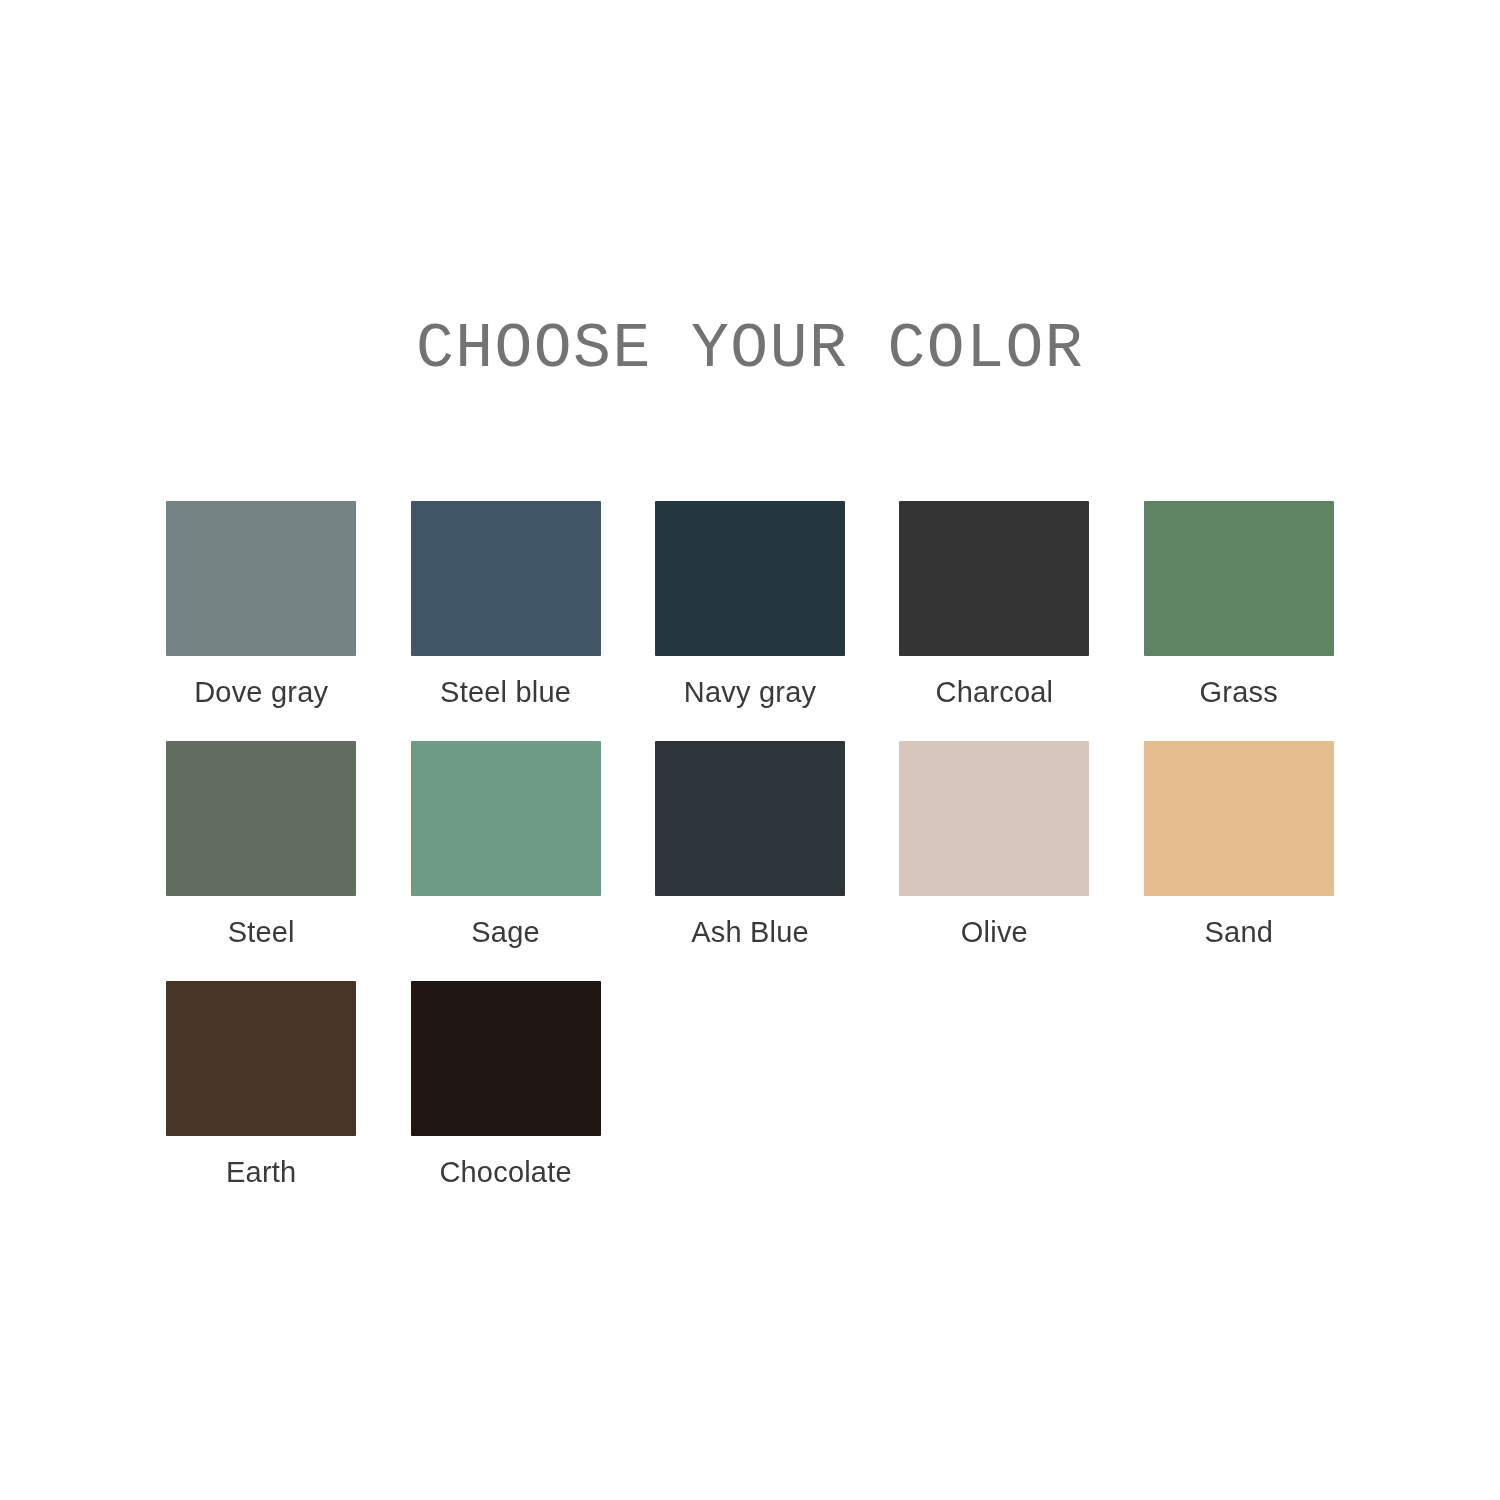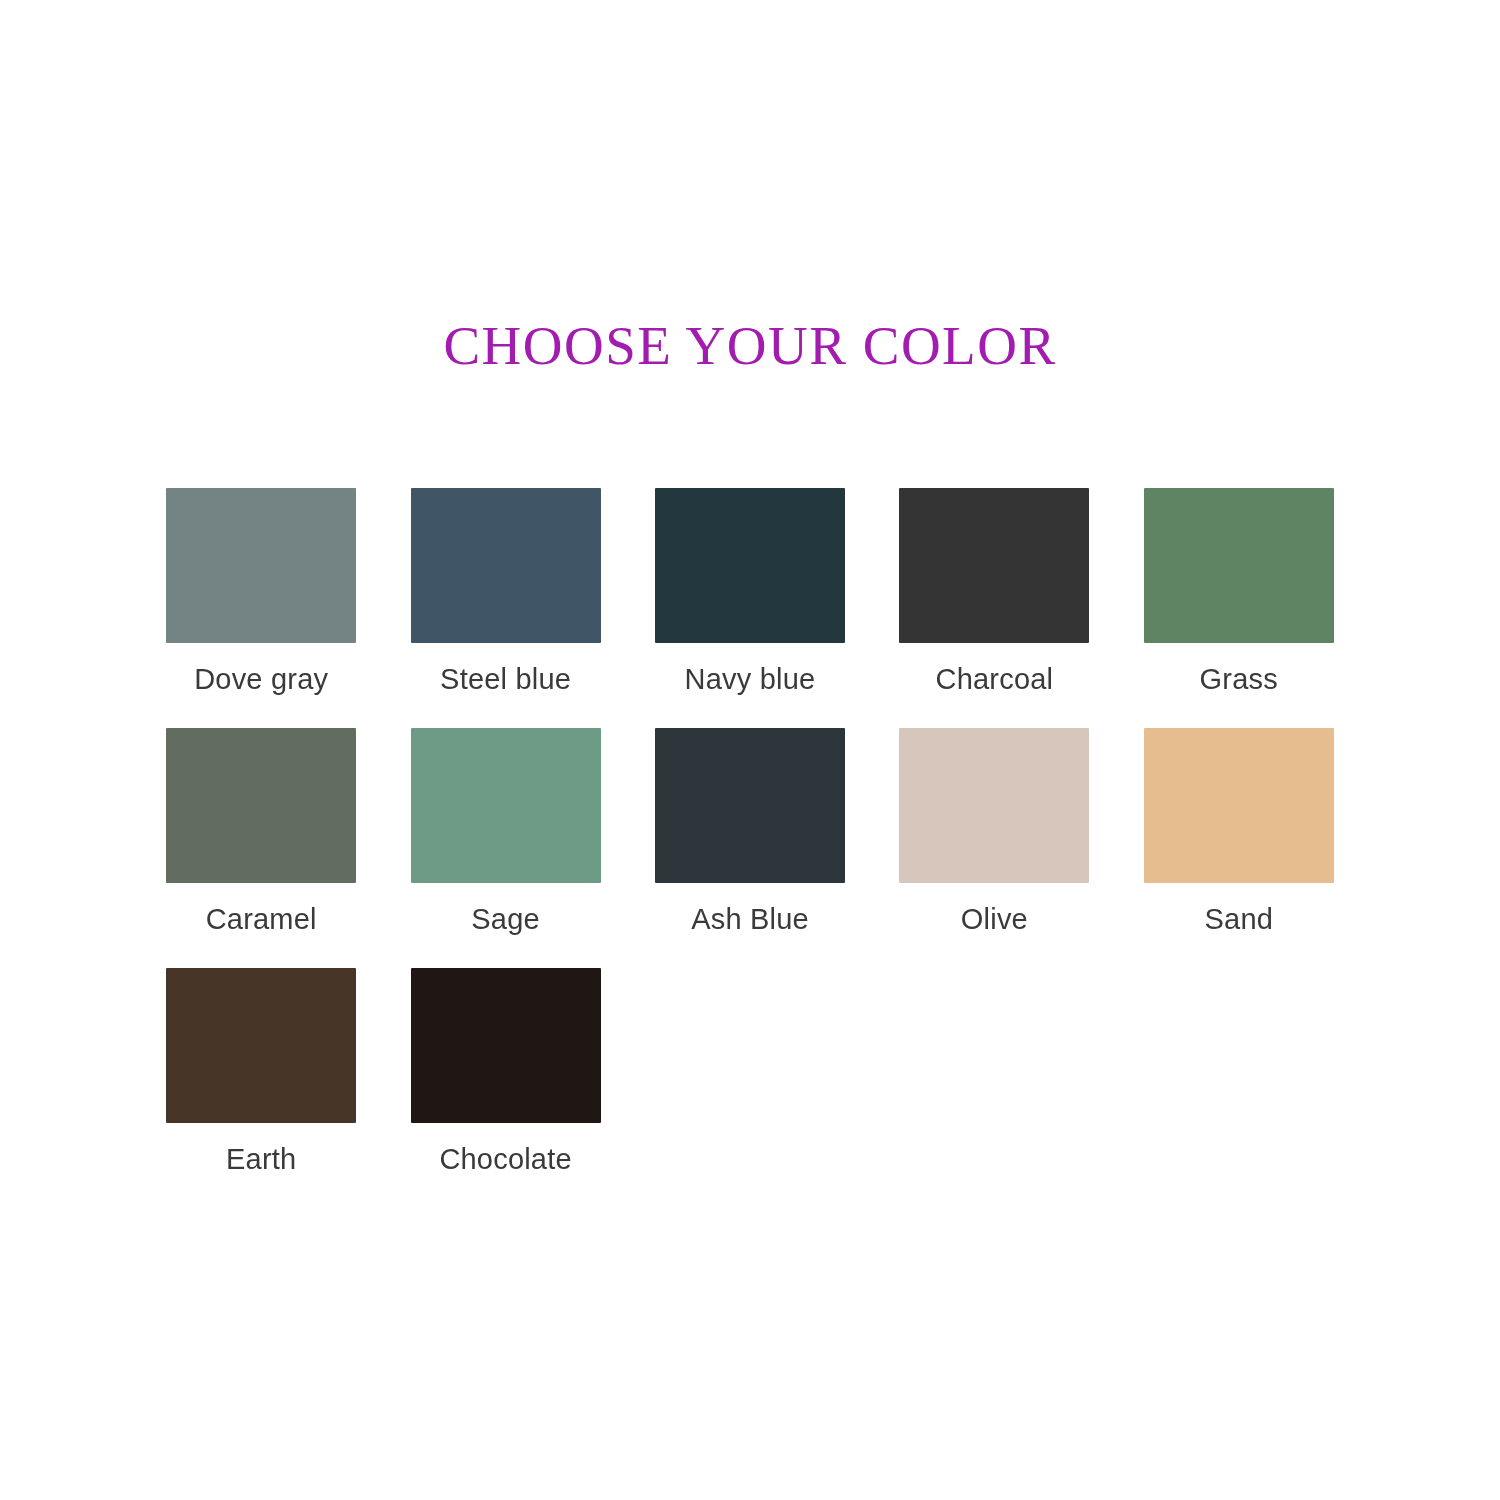--- a/index.html
+++ b/index.html
@@ -19,28 +19,28 @@
     width: 1500px;
     height: 1500px;
     box-sizing: border-box;
     display: flex;
     flex-direction: column;
     align-items: center;
   }
 
   .poster-title {
     margin-top: 318px;
-    font-size: 55px;
+    font-size: 63px;
     font-weight: 400;
     letter-spacing: 1.5px;
-    color: #a21caf;
+    color: #737373;
     text-align: center;
     line-height: 1;
     white-space: nowrap;
-    font-family: Liberation Serif, serif;
+    font-family: Liberation Mono, monospace;
   }
 
   .swatch-grid {
     margin-top: 78px;
     width: 1190px;
     display: grid;
     grid-template-columns: repeat(5, 1fr);
     grid-auto-rows: auto;
     row-gap: 38px;
     column-gap: 58px;
@@ -83,33 +83,33 @@
       <div class="swatch-cell">
         <div class="swatch-chip" style="background-color: rgb(116, 131, 131);"></div>
         <div class="swatch-label">Dove gray</div>
       </div>
       <div class="swatch-cell">
         <div class="swatch-chip" style="background-color: rgb(64, 85, 101);"></div>
         <div class="swatch-label">Steel blue</div>
       </div>
       <div class="swatch-cell">
         <div class="swatch-chip" style="background-color: rgb(35, 55, 63);"></div>
-        <div class="swatch-label">Navy blue</div>
+        <div class="swatch-label">Navy gray</div>
       </div>
       <div class="swatch-cell">
         <div class="swatch-chip" style="background-color: rgb(52, 52, 52);"></div>
         <div class="swatch-label">Charcoal</div>
       </div>
       <div class="swatch-cell">
         <div class="swatch-chip" style="background-color: rgb(94, 132, 99);"></div>
         <div class="swatch-label">Grass</div>
       </div>
       <div class="swatch-cell">
         <div class="swatch-chip" style="background-color: rgb(96, 109, 95);"></div>
-        <div class="swatch-label">Caramel</div>
+        <div class="swatch-label">Steel</div>
       </div>
       <div class="swatch-cell">
         <div class="swatch-chip" style="background-color: rgb(110, 155, 134);"></div>
         <div class="swatch-label">Sage</div>
       </div>
       <div class="swatch-cell">
         <div class="swatch-chip" style="background-color: rgb(44, 54, 58);"></div>
         <div class="swatch-label">Ash Blue</div>
       </div>
       <div class="swatch-cell">

